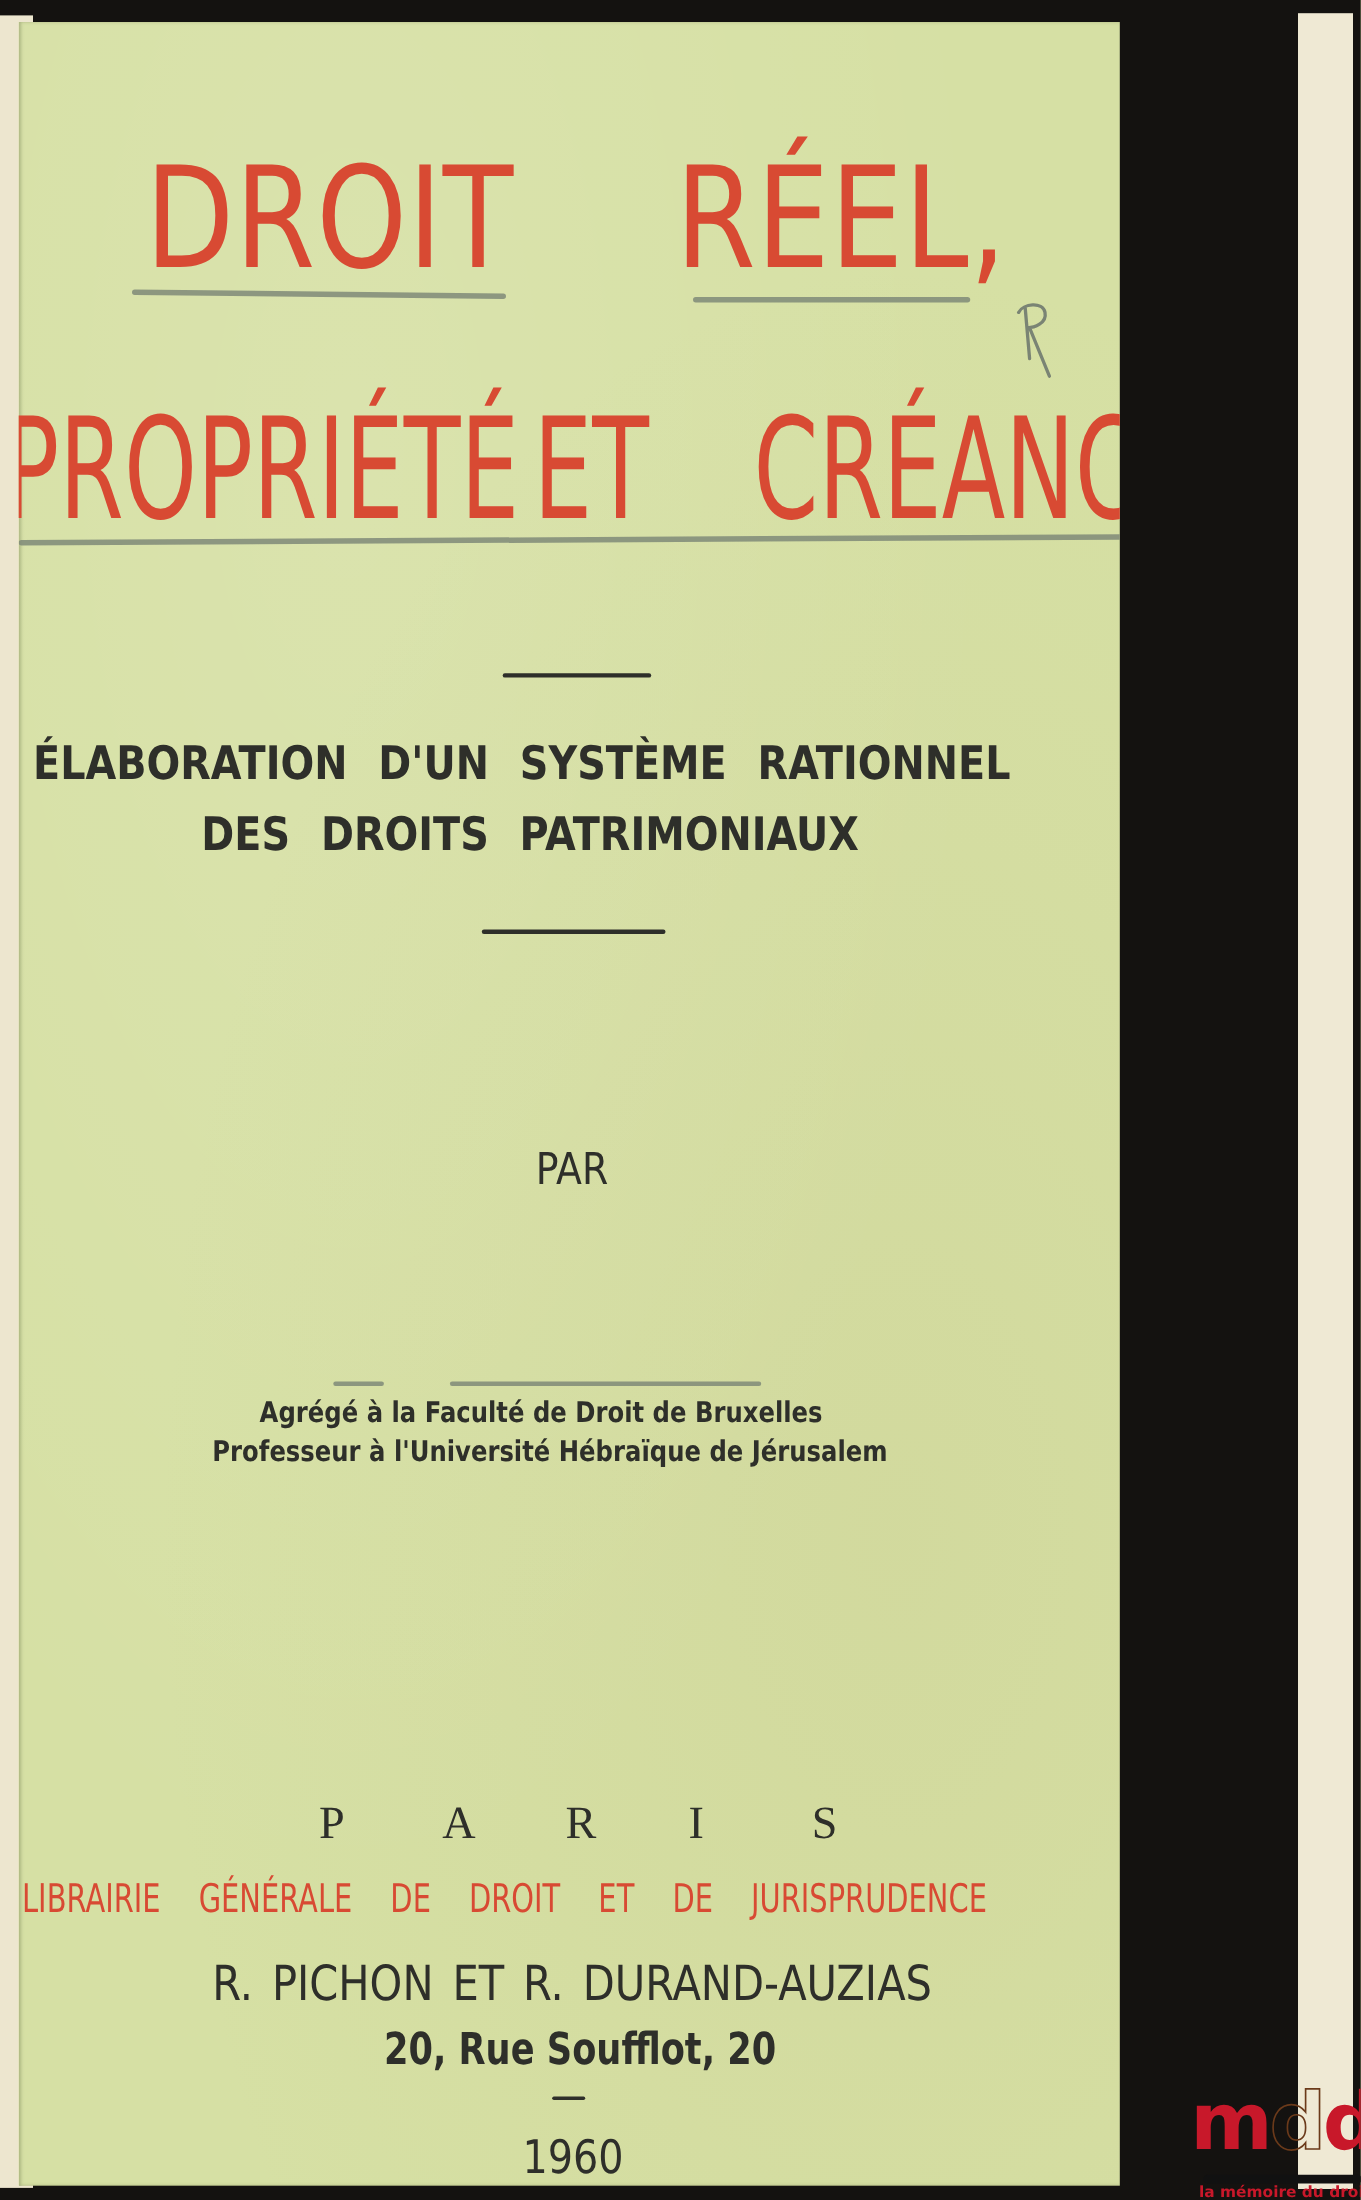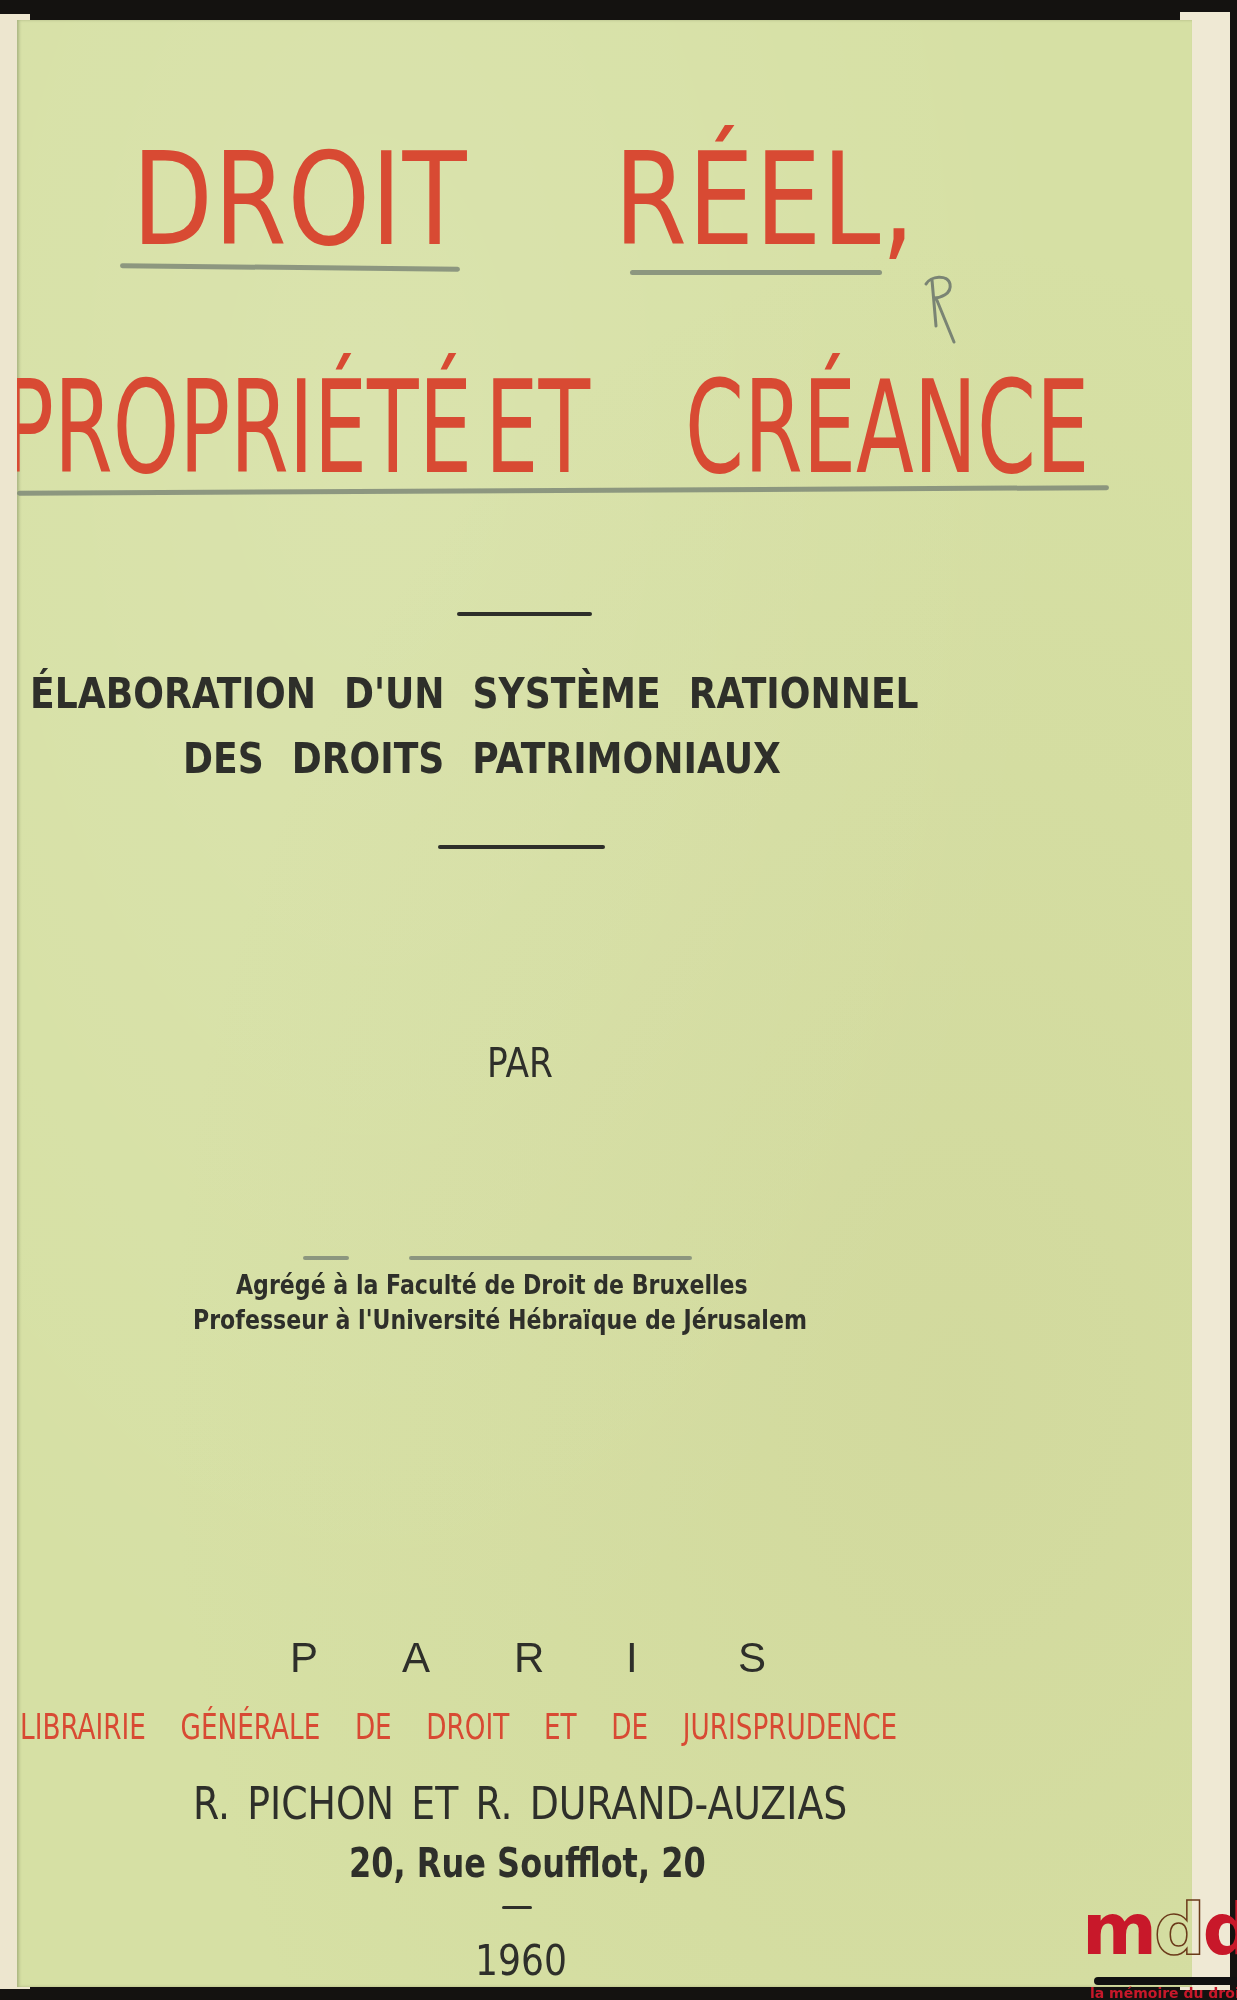--- a/index.html
+++ b/index.html
@@ -10,27 +10,28 @@
     }
     .back-page {
       position: absolute; left: 1180px; top: 12px; width: 50px; height: 1978px;
       background: #efe9d4;
     }
     .back-page-left {
       position: absolute; left: 0; top: 14px; width: 30px; height: 1975px;
       background: #ede6cf;
     }
     .page {
-      position: absolute; left: 17px; top: 20px; width: 1175px; height: 1967px;
+      position: absolute; left: 17px; top: 20px; width: 965px; height: 1967px;
       background: #d6e0a4;
       background-image:
         radial-gradient(ellipse at 30% 20%, rgba(255,255,255,0.10), rgba(0,0,0,0) 60%),
         radial-gradient(ellipse at 80% 70%, rgba(180,170,110,0.12), rgba(0,0,0,0) 60%);
       box-shadow: inset 2px 0 3px rgba(90,100,60,0.35);
       overflow: hidden;
+      padding-left: 36px;
     }
     .abs { position: absolute; white-space: nowrap; }
     .red { color: #d84a33; }
     .dark { color: #2e2f2a; }
 
     
     .title1 {
       font-family: "DejaVu Sans", sans-serif; font-weight: normal;
       font-size: 128px; line-height: 1; letter-spacing: 1px;
       transform: scaleX(0.82); transform-origin: left top;
@@ -44,21 +45,21 @@
       font-family: "DejaVu Sans", sans-serif; font-weight: bold;
       font-size: 42px; line-height: 1; word-spacing: 18px;
       transform: scaleX(0.86); transform-origin: left top;
     }
     .par { font-family: "DejaVu Sans", sans-serif; font-size: 40px; transform: scaleX(0.86); transform-origin: left top; }
     .author { font-family: "DejaVu Sans", sans-serif; font-size: 56px; letter-spacing: 1px; word-spacing: 16px; }
     .affil {
       font-family: "DejaVu Sans", sans-serif; font-weight: bold; font-size: 26px;
       transform: scaleX(0.85); transform-origin: left top;
     }
-    .paris { font-family: Liberation Sans, sans-serif; font-size: 42px; letter-spacing: 0; }
+    .paris { font-family: Liberation Serif, serif; font-size: 42px; letter-spacing: 0; }
     .paris span { display: inline-block; width: 112px; }
     .librairie {
       font-family: "DejaVu Sans", sans-serif; font-size: 36px; word-spacing: 36px;
       transform: scaleX(0.73); transform-origin: left top;
     }
     .pichon {
       font-family: "DejaVu Sans", sans-serif; font-size: 44px; word-spacing: 6px;
       transform: scaleX(0.86); transform-origin: left top;
     }
     .address {

